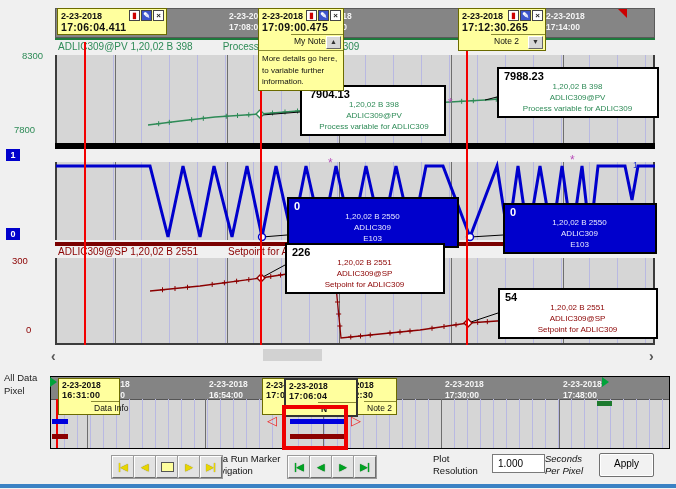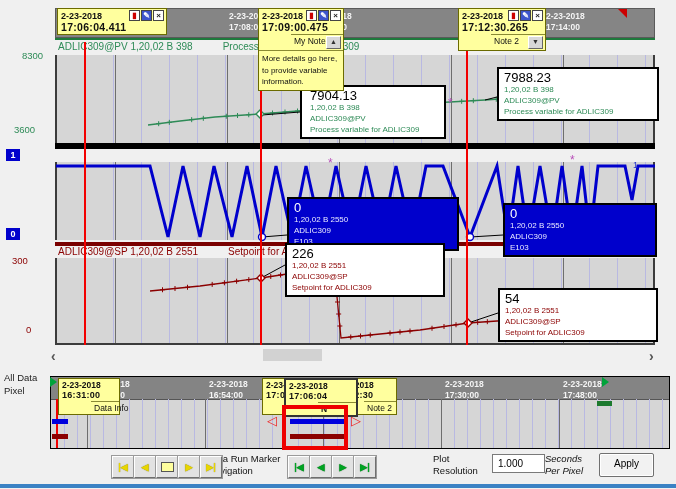--- a/index.html
+++ b/index.html
@@ -27,22 +27,22 @@
   .note .ntitle{border-top:1px solid #8a8a33;display:flex;justify-content:space-between;align-items:flex-start;padding:1px 2px 1px 3px;font-size:8.5px;white-space:nowrap;margin-left:32px;}
   .note .nbody{border-top:1px solid #8a8a33;padding:2px 3px;font-size:8px;line-height:1.45;}
   .nicons{margin-left:auto;display:flex;gap:1px;}
   .nicon{width:11px;height:11px;border:1px solid #444;box-sizing:border-box;font-size:8px;line-height:9px;text-align:center;background:#fff;}
   .nicon.pin{color:#cc0000;}
   .nicon.pencil{background:#3d55cc;color:#fff;}
   .nicon.close{color:#222;font-weight:bold;}
   .tribtn{width:13px;height:11px;border:1px solid;border-color:#fff #666 #666 #fff;background:#d8d8d8;font-size:7px;line-height:10px;text-align:center;color:#333;}
   
   .callout{border:2px solid #000;box-sizing:border-box;padding:1px 6px 2px 5px;z-index:6;white-space:nowrap;}
-  .callout .cv{font-size:13px;font-weight:normal;}
-  .callout .cl{font-size:8px;line-height:1.35;}
+  .callout .cv{font-size:11px;font-weight:bold;}
+  .callout .cl{font-size:8px;line-height:1.35;text-align:center;}
   .callout.pv{background:#fff;} .callout.pv .cv{color:#000;} .callout.pv .cl{color:#2e8b57;}
   .callout.sp{background:#fff;} .callout.sp .cv{color:#000;} .callout.sp .cl{color:#8b0000;}
   .callout.bin{background:#0000cc;color:#fff;} .callout.bin .cv{color:#fff;} .callout.bin .cl{color:#e8e8ff;}
   
   .sb-arrow{font-size:14px;font-weight:bold;color:#555;line-height:12px;z-index:2;}
   #sb-thumb{left:263px;top:349px;width:59px;height:12px;background:#d2d2d2;z-index:2;}
   
   #ov-label{left:4px;top:372px;width:52px;font-size:9.5px;color:#222;line-height:1.35;z-index:2;}
   #ov-bar{left:50px;top:376px;width:620px;height:73px;border:1px solid #000;box-sizing:border-box;background:#d6d6d6;z-index:1;}
   #ov-header{position:absolute;left:0;top:0;width:100%;height:22px;background:#848484;border-bottom:1px solid #555;}
@@ -352,21 +352,21 @@
       <div class="gmin" style="left: 532px;"></div>
       <div class="gmin" style="left: 560px;"></div>
       <div class="gmin" style="left: 588px;"></div>
       <div class="gmaj" style="left: 58px;"></div>
       <div class="gmaj" style="left: 170px;"></div>
       <div class="gmaj" style="left: 282px;"></div>
       <div class="gmaj" style="left: 394px;"></div>
       <div class="gmaj" style="left: 506px;"></div>
     </div>
     <div class="axis abs" style="left: 22px; top: 50px; color: rgb(46, 139, 87);">8300</div>
-    <div class="axis abs" style="left: 14px; top: 124px; color: rgb(46, 139, 87);">3600</div>
+    <div class="axis abs" style="left: 14px; top: 124px; color: rgb(46, 139, 87);">7800</div>
     <div class="axis-box abs" style="left: 6px; top: 149px;">1</div>
     <div class="axis-box abs" style="left: 6px; top: 228px;">0</div>
     <div class="axis abs" style="left: 12px; top: 255px; color: rgb(139, 0, 0);">300</div>
     <div class="axis abs" style="left: 26px; top: 324px; color: rgb(139, 0, 0);">0</div>
     <div class="edge-txt abs" style="left: 645px; top: 95px; color: rgb(46, 139, 87);">2.</div>
     <div class="edge-txt abs" style="left: 633px; top: 160px; color: rgb(34, 51, 204);">1</div>
     <div class="cursor abs" style="left: 84px; top: 42px; height: 303px;"></div>
     <div class="cursor abs" style="left: 260px; top: 42px; height: 303px;"></div>
     <div class="cursor abs" style="left: 466px; top: 42px; height: 303px;"></div>
     <div class="note abs" style="left: 57px; top: 8px; width: 110px; z-index: 7;">
@@ -387,21 +387,21 @@
           <span class="nicon pin">▮</span>
           <span class="nicon pencil">✎</span>
           <span class="nicon close">×</span>
         </span>
       </div>
       <div class="ntime">17:09:00.475</div>
       <div class="ntitle">
         <span>My Note</span>
         <span class="tribtn">▲</span>
       </div>
-      <div class="nbody">More details go here, to provide variable information.</div>
+      <div class="nbody">More details go here, to variable further information.</div>
     </div>
     <div class="note abs" style="left: 458px; top: 8px; width: 88px; z-index: 7;">
       <div class="nrow">
         <span>2-23-2018</span>
         <span class="nicons">
           <span class="nicon pin">▮</span>
           <span class="nicon pencil">✎</span>
           <span class="nicon close">×</span>
         </span>
       </div>

